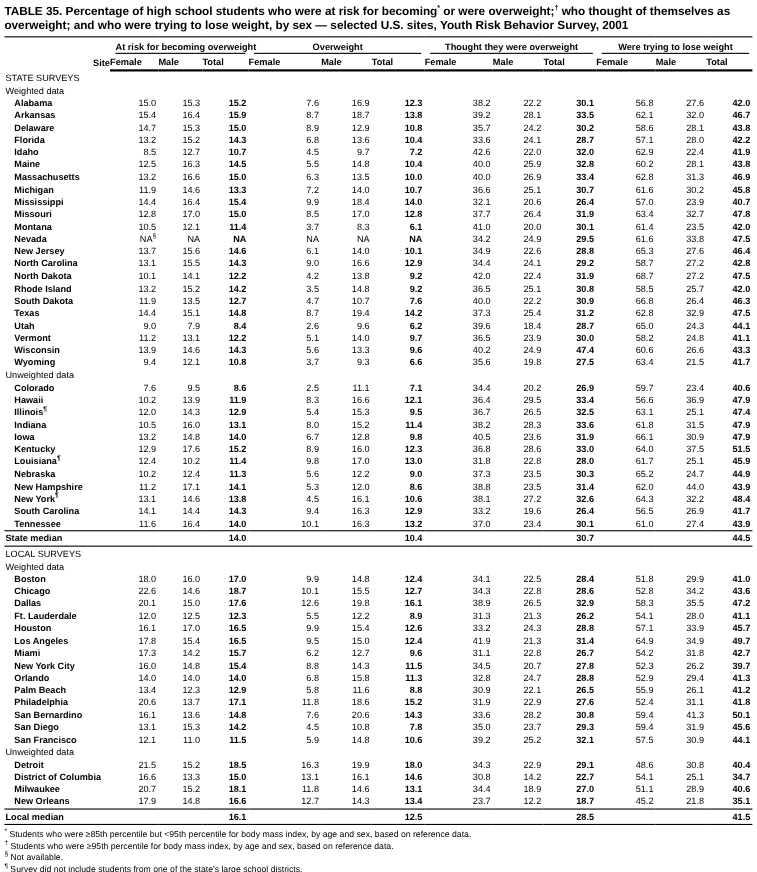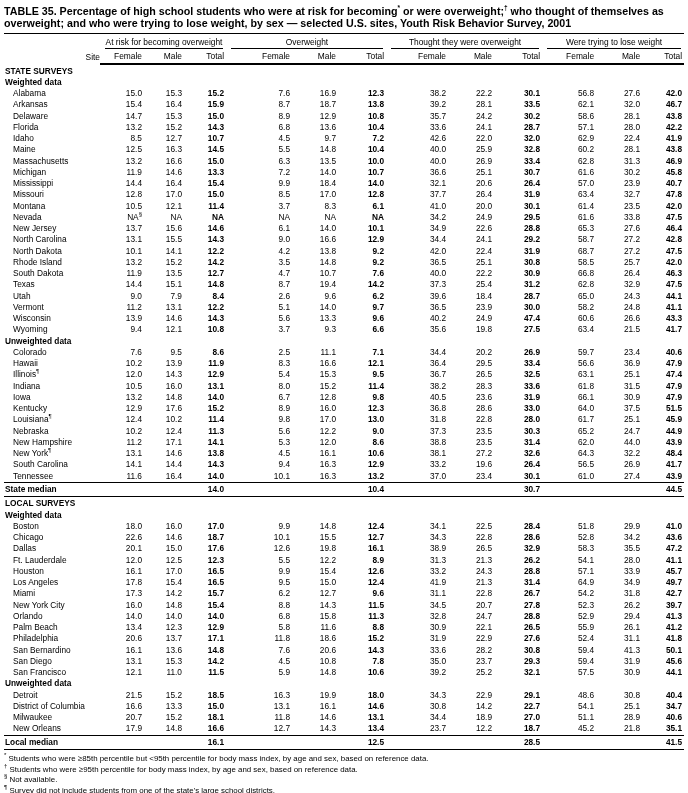--- a/index.html
+++ b/index.html
@@ -10,39 +10,39 @@
   }
   .title{
     font-size:10.7px;font-weight:bold;line-height:12.3px;
     padding:5px 5px 3px 4px;letter-spacing:0;
   }
   .title sup{font-size:6.5px;line-height:0;}
   table{
     border-collapse:collapse;table-layout:fixed;width:680px;margin:0 4px;
     border-top:1px solid #000;
   }
-  thead th{font-size:8.4px;font-weight:normal;padding:0;}
+  thead th{font-size:8.4px;font-weight:bold;padding:0;}
   th.group{vertical-align:bottom;padding-top:3px;}
   th.group div{
     border-bottom:1px solid #000;text-align:center;
     padding:0 0 1px 0;margin:0 3px 0 5px;white-space:nowrap;overflow:visible;
   }
   th.site-h{text-align:right;vertical-align:bottom;padding:0 0 2px 1px;}
   tr.subhead th{
-    border-bottom:2px solid #000;text-align:right;
+    border-bottom:2px solid #000;text-align:left;
     padding:2px 2px 2px 0;white-space:nowrap;
   }
   tbody td{
     font-size:8.3px;line-height:11.25px;height:11.25px;
     padding:0;vertical-align:bottom;white-space:nowrap;
   }
   td.num{text-align:right;padding-right:2px;}
   td.c2{font-weight:bold;}
-  td.site{padding-left:9px;overflow:visible;}
-  tr.section td,tr.subsection td{font-weight:bold;padding-left:1px;}
+  td.site{padding-left:9px;overflow:visible;font-weight:bold;}
+  tr.section td,tr.subsection td{font-weight:normal;padding-left:1px;}
   tr.section td{padding-top:1px;}
   tr.median td{
     font-weight:bold;border-top:1px solid #000;border-bottom:1px solid #000;
     height:13.5px;line-height:13.5px;
   }
   tr.median td.site{padding-left:1px;margin-left:28px;}
   sup{font-size:6px;line-height:0;vertical-align:super;}
   .footnotes{padding:4px 6px 0 4px;font-size:7.9px;line-height:10.6px;}
   .footnote{padding-left:7px;text-indent:-7px;}
   .footnote sup{font-size:6px;}

